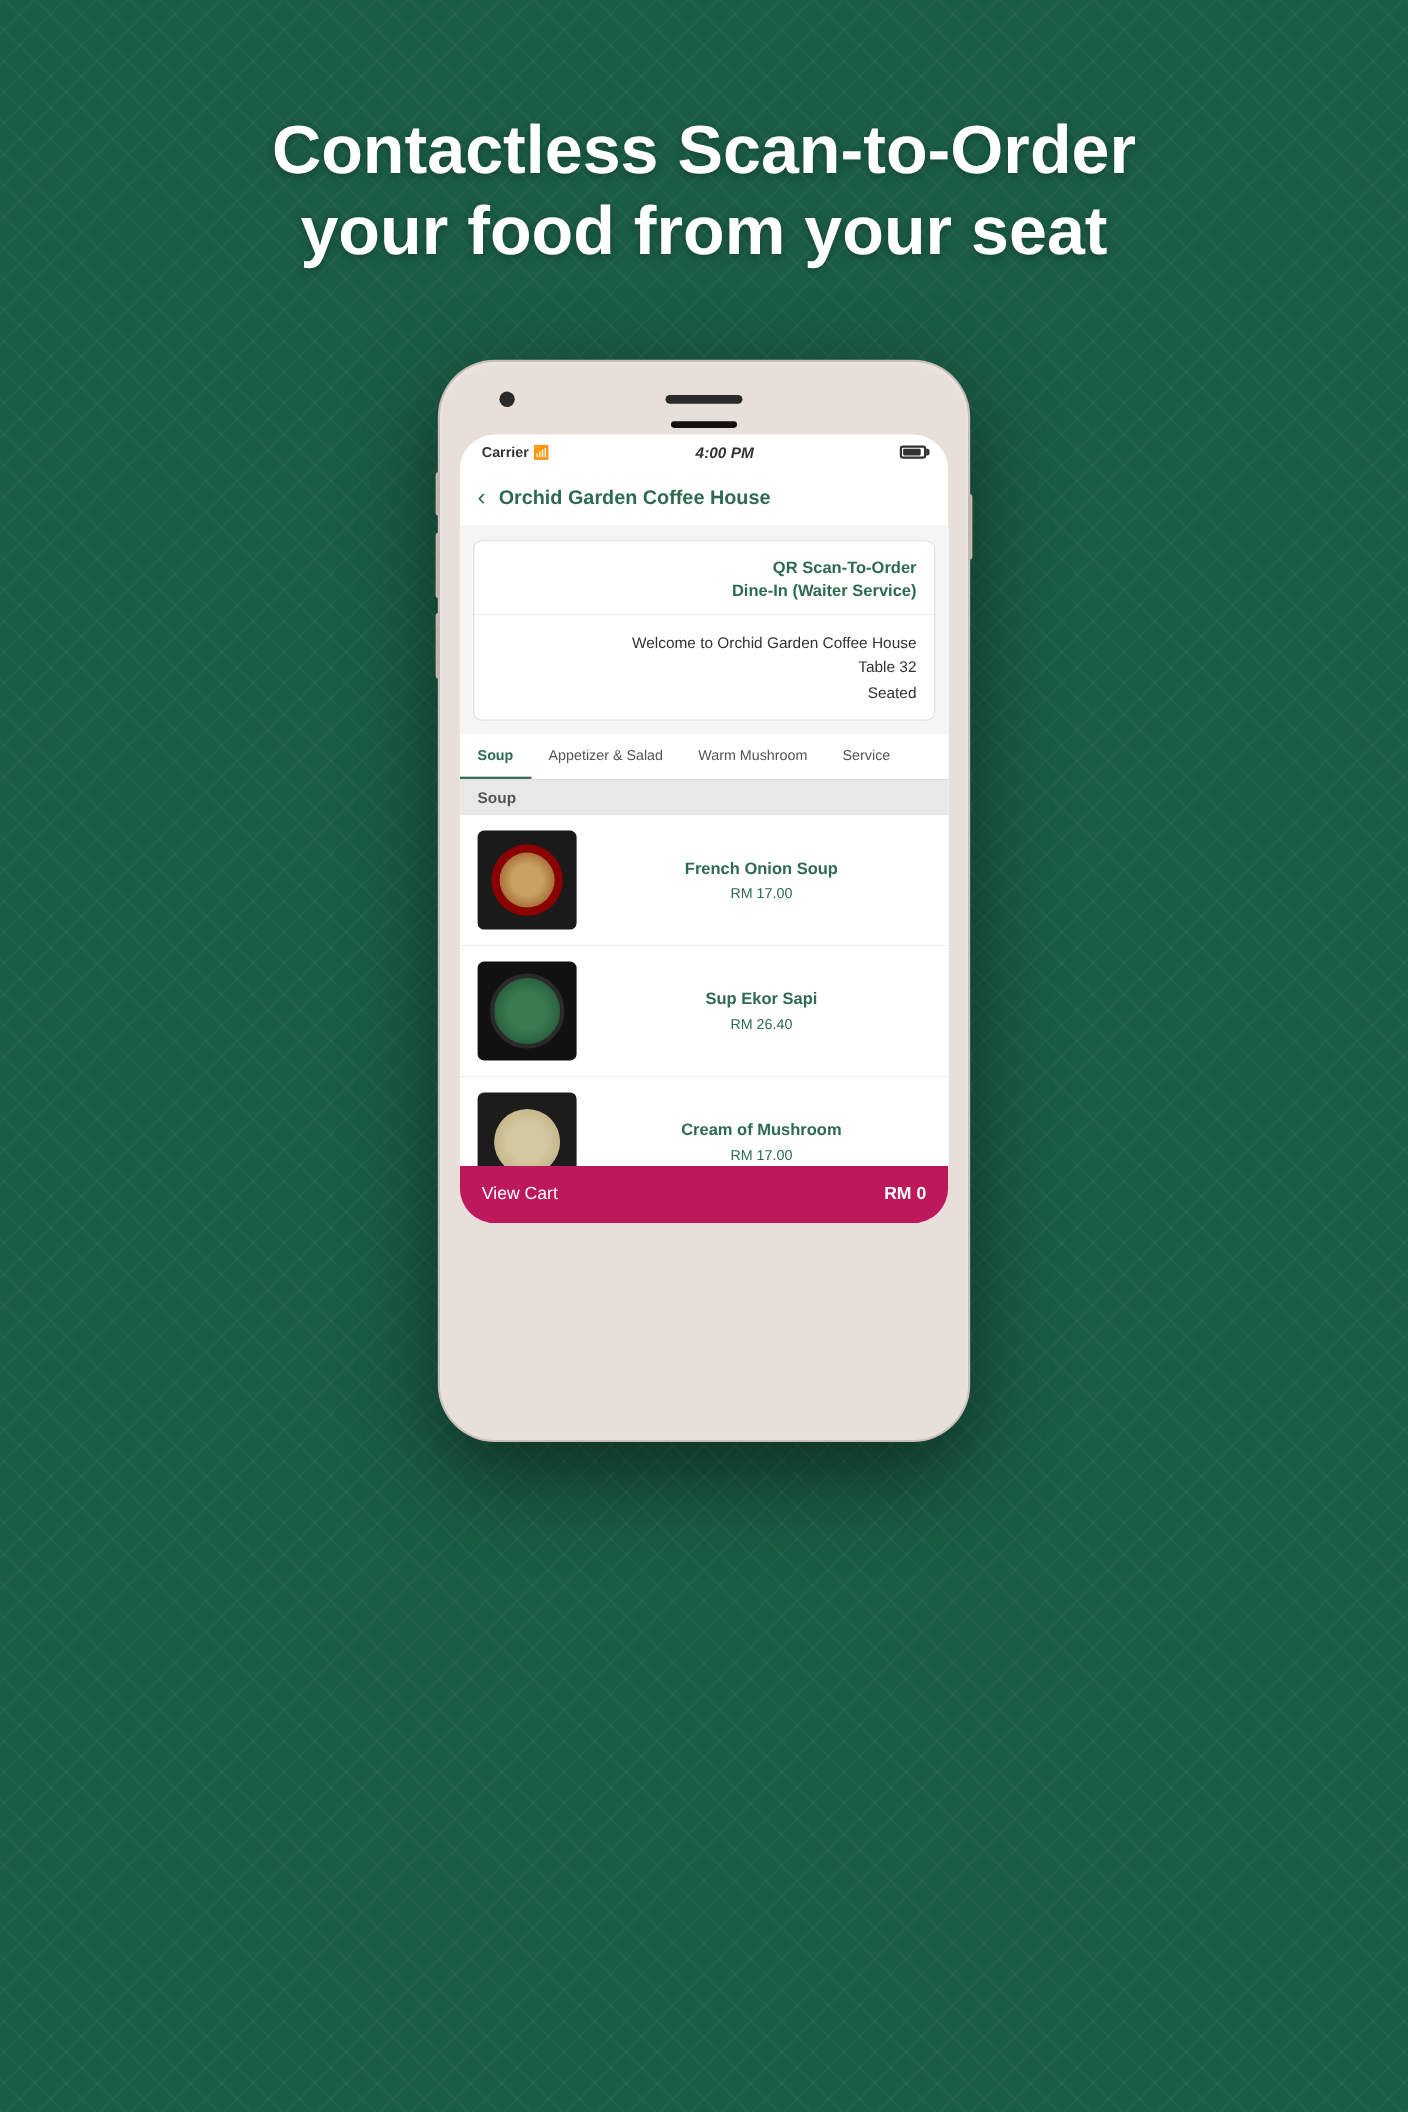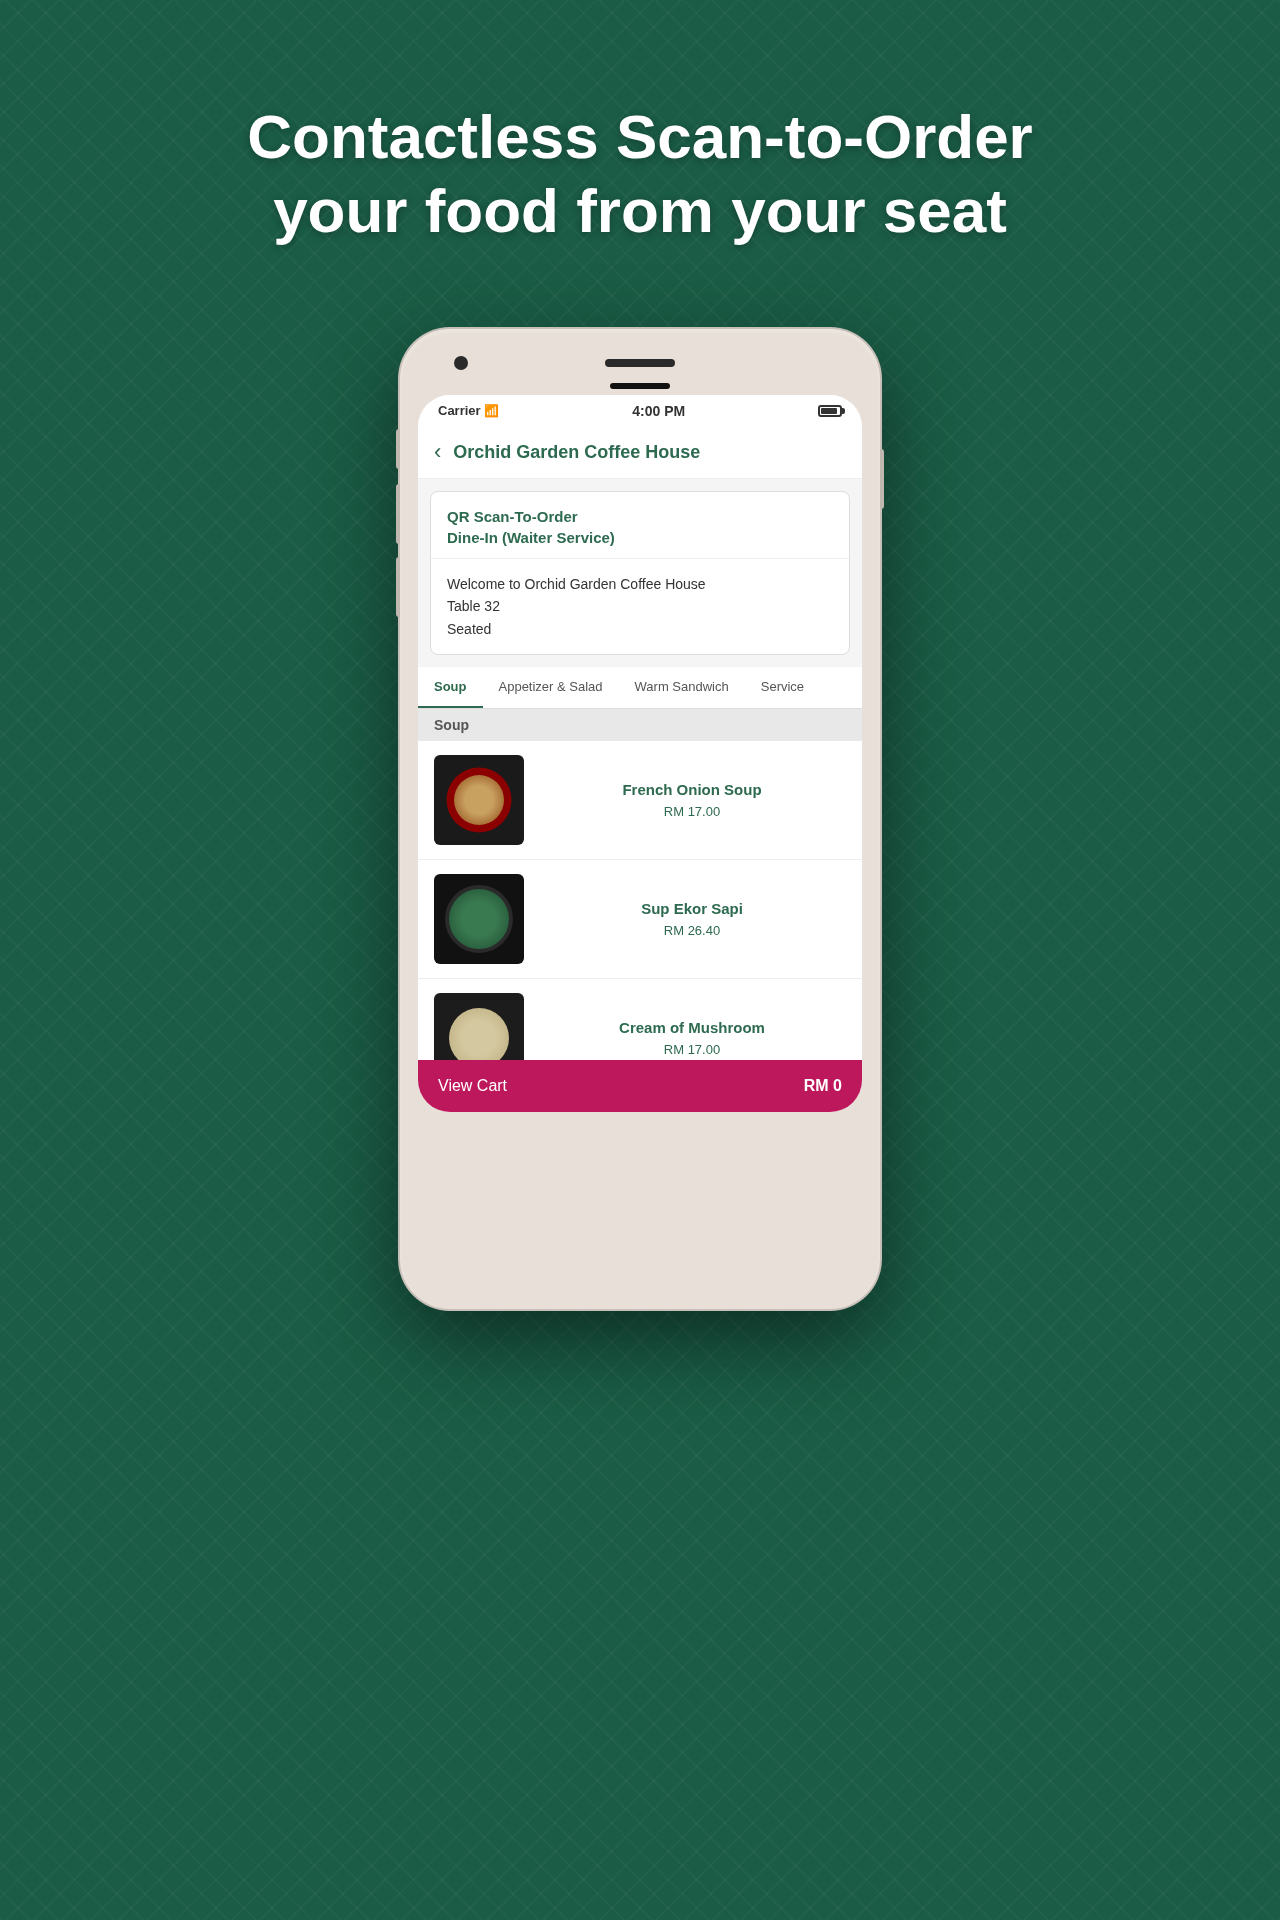--- a/index.html
+++ b/index.html
@@ -121,20 +121,21 @@
     }
 
     .wifi-icon {
       font-size: 12px;
     }
 
     .status-time {
       font-size: 14px;
       font-weight: 600;
       color: #333;
+      font-style: italic;
     }
 
     .status-battery {
       display: flex;
       align-items: center;
       gap: 3px;
     }
 
     .battery-icon {
       width: 24px;
@@ -202,20 +203,21 @@
       background: #f5f5f5;
     }
 
     
     .welcome-card {
       background: white;
       margin: 12px;
       border-radius: 8px;
       border: 1px solid #ddd;
       overflow: hidden;
+      text-align: right;
     }
 
     .welcome-card-header {
       padding: 14px 16px 10px;
       border-bottom: 1px solid #eee;
     }
 
     .welcome-card-title {
       color: #2d6a4f;
       font-size: 15px;
@@ -497,21 +499,21 @@
               <span>Welcome to Orchid Garden Coffee House</span><br>
               <span>Table 32</span><br>
               <span>Seated</span>
             </div>
           </div>
         </div>
 
         <div class="category-tabs">
           <div class="tab-item active">Soup</div>
           <div class="tab-item">Appetizer &amp; Salad</div>
-          <div class="tab-item">Warm Sandwich</div>
+          <div class="tab-item">Warm Mushroom</div>
           <div class="tab-item">Service</div>
         </div>
 
         <div class="section-header">Soup</div>
 
         <div class="menu-item">
           <div class="menu-item-image img-french-onion"></div>
           <div class="menu-item-info">
             <div class="menu-item-name">French Onion Soup</div>
             <div class="menu-item-price">RM 17.00</div>

